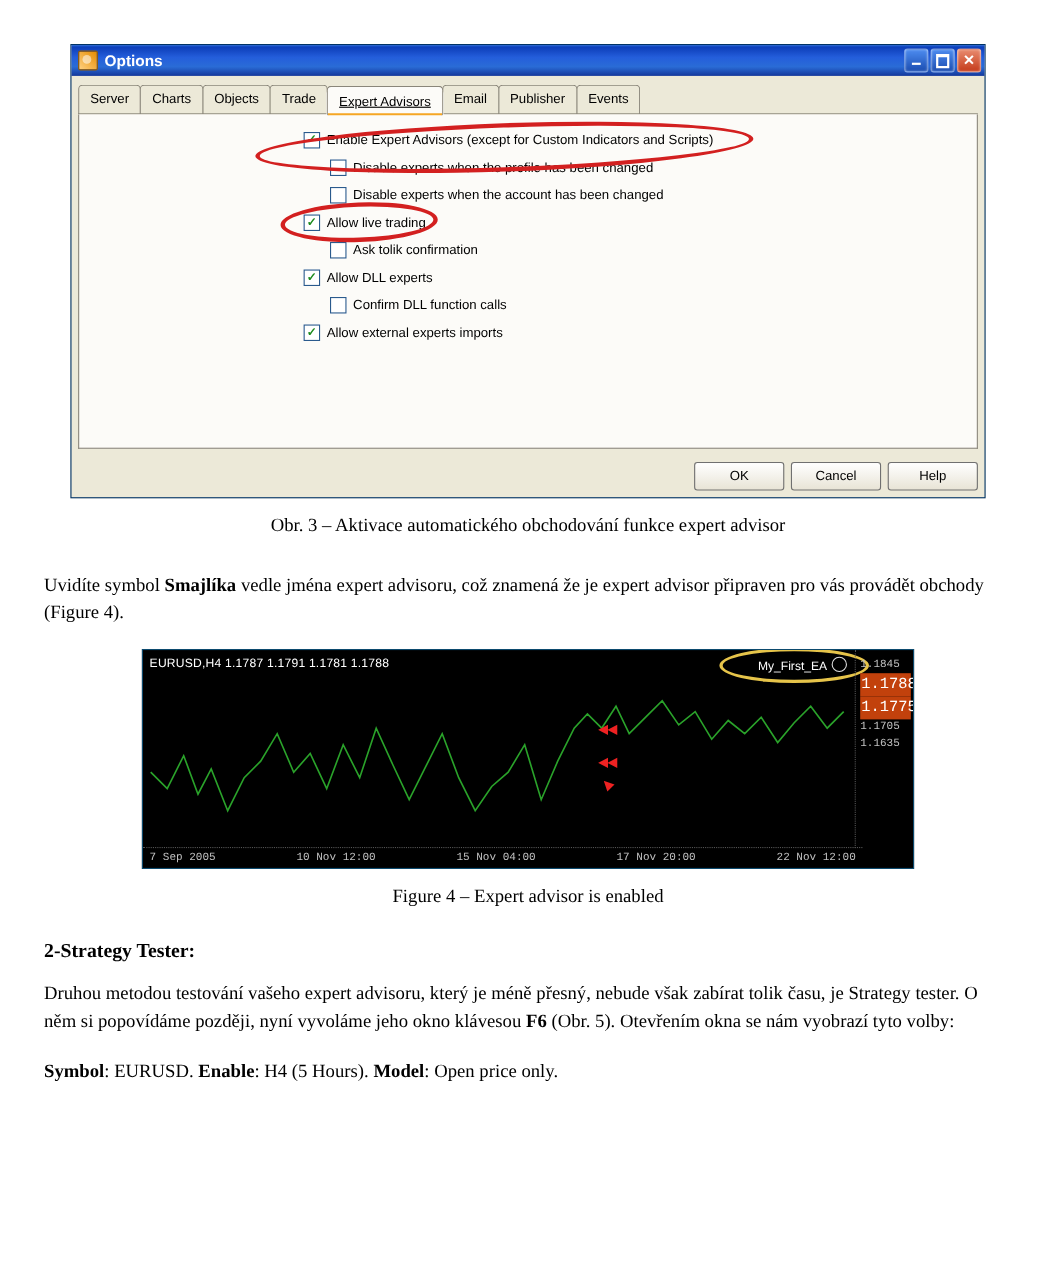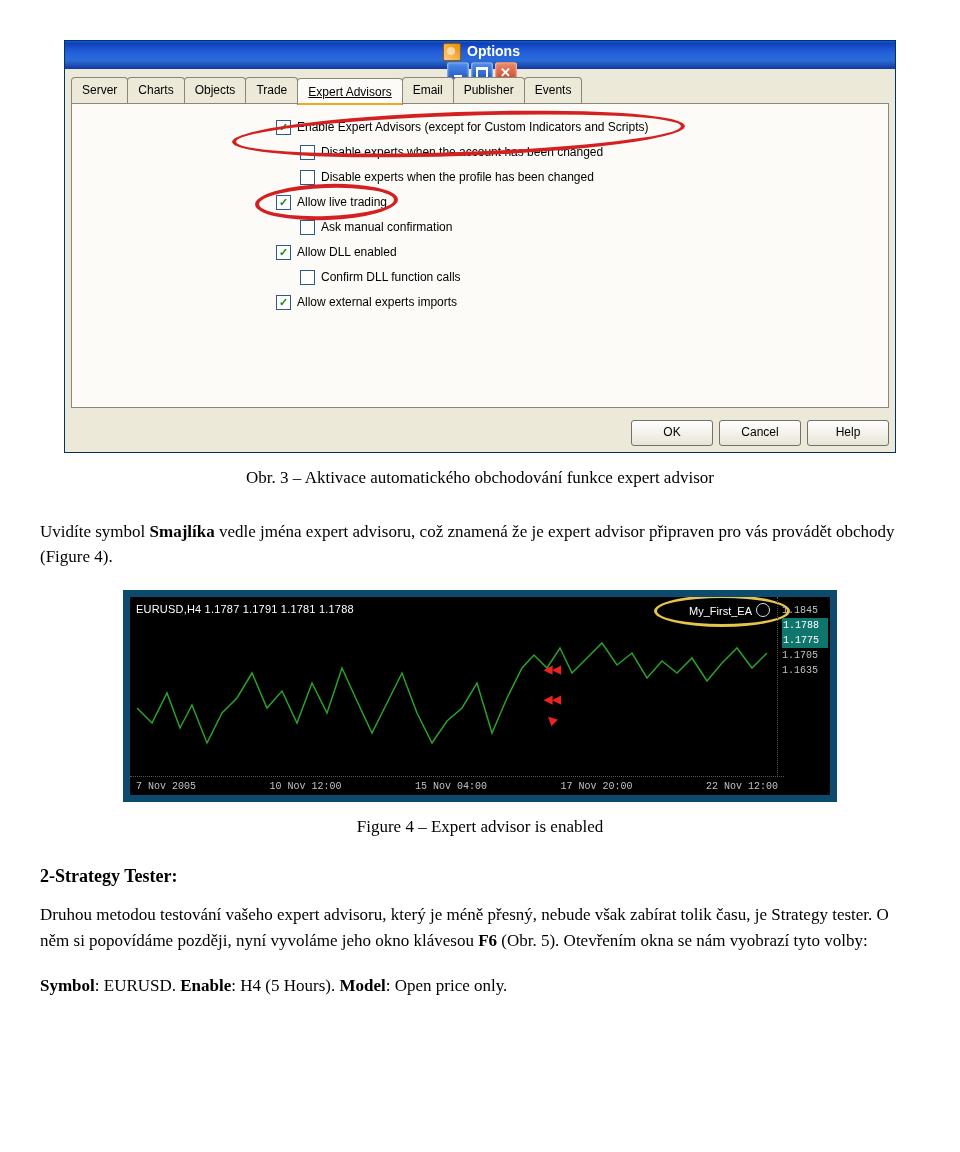--- a/index.html
+++ b/index.html
@@ -23,21 +23,20 @@
   .titlebar {
     background: linear-gradient(to bottom, #1a5bd1 0%, #0e3fba 8%, #245edb 40%, #2a6cd6 70%, #13379b 100%);
     height: 28px;
     display: flex;
     align-items: center;
     justify-content: space-between;
     padding: 0 3px 0 6px;
     color: #fff;
     font-weight: bold;
     font-size: 14px;
-    flex-direction: column;
   }
   .titlebar-left { display: flex; align-items: center; gap: 6px; }
   .title-icon {
     width: 16px; height: 16px;
     background: linear-gradient(45deg, #ffd080, #e68c00);
     border: 1px solid #965b00;
     border-radius: 2px;
     position: relative;
   }
   .title-icon::before {
@@ -144,21 +143,21 @@
     margin: 12px 0 28px 0;
     font-size: 17px;
   }
   .para { margin: 8px 0 20px 0; }
 
   
   .chartbox {
     width: 700px; height: 198px;
     margin: 10px auto 12px auto;
     background: #000;
-    border: 7px solid #0c4a6e;
+    border: 1px solid #0c4a6e;
     position: relative;
     font-family: "Courier New", monospace;
     color: #d6a343;
     font-size: 11px;
     overflow: hidden;
   }
   .chart-head {
     position: absolute; top: 4px; left: 6px; color: #fff;
     font-family: Tahoma, sans-serif; font-size: 11px;
     letter-spacing: 0.2px;
@@ -181,21 +180,21 @@
   }
   .y-scale {
     position: absolute; top: 0; right: 0; bottom: 18px; width: 46px;
     border-left: 1px dotted #555;
     display: flex; flex-direction: column; justify-content: flex-start;
     padding: 6px 2px 6px 4px;
     font-size: 10px;
     color: #c0c0c0;
   }
   .y-scale span.cur {
-    background: #0f766e; color: #fff; font-size: 10px; padding: 0 1px;
+    background: #c2410c; color: #fff; font-size: 14px; padding: 0 1px;
   }
   .x-scale {
     position: absolute; left: 0; right: 46px; bottom: 0; height: 16px;
     border-top: 1px dotted #555;
     display: flex; justify-content: space-between;
     padding: 2px 6px 0 6px;
     font-size: 10px; color: #c0c0c0;
   }
   svg.line { position: absolute; left: 2px; top: 16px; }
   .red-open {
@@ -246,37 +245,37 @@
   <div class="tabbody">
     <div class="red-oval oval1"></div>
     <div class="red-oval oval2"></div>
     <div class="checklist">
       <div class="row">
         <span class="cbx">✓</span>
         <span>Enable Expert Advisors (except for Custom Indicators and Scripts)</span>
       </div>
       <div class="row indent">
         <span class="cbx"></span>
-        <span>Disable experts when the account has been changed</span>
+        <span>Disable experts when the profile has been changed</span>
       </div>
       <div class="row indent">
         <span class="cbx"></span>
-        <span>Disable experts when the profile has been changed</span>
+        <span>Disable experts when the account has been changed</span>
       </div>
       <div class="row">
         <span class="cbx">✓</span>
         <span>Allow live trading</span>
       </div>
       <div class="row indent">
         <span class="cbx"></span>
-        <span>Ask manual confirmation</span>
+        <span>Ask tolik confirmation</span>
       </div>
       <div class="row">
         <span class="cbx">✓</span>
-        <span>Allow DLL enabled</span>
+        <span>Allow DLL experts</span>
       </div>
       <div class="row indent">
         <span class="cbx"></span>
         <span>Confirm DLL function calls</span>
       </div>
       <div class="row">
         <span class="cbx">✓</span>
         <span>Allow external experts imports</span>
       </div>
     </div>
@@ -310,21 +309,21 @@
   <div class="red-open rs3">◀</div>
 
   <div class="y-scale">
     <span>1.1845</span>
     <span class="cur">1.1788</span>
     <span class="cur">1.1775</span>
     <span>1.1705</span>
     <span>1.1635</span>
   </div>
   <div class="x-scale">
-    <span>7 Nov 2005</span>
+    <span>7 Sep 2005</span>
     <span>10 Nov 12:00</span>
     <span>15 Nov 04:00</span>
     <span>17 Nov 20:00</span>
     <span>22 Nov 12:00</span>
   </div>
 </div>
 
 <div class="fig4cap">Figure 4 – Expert advisor is enabled</div>
 
 <div class="section-head">2-Strategy Tester:</div>

